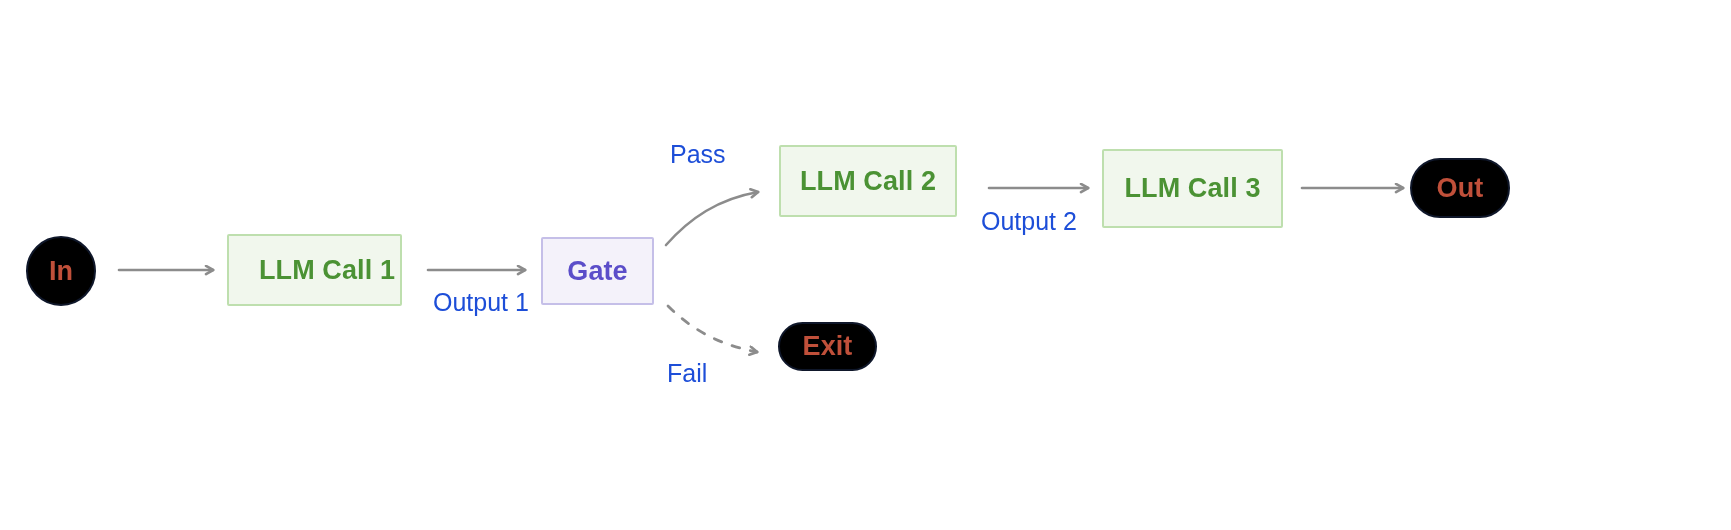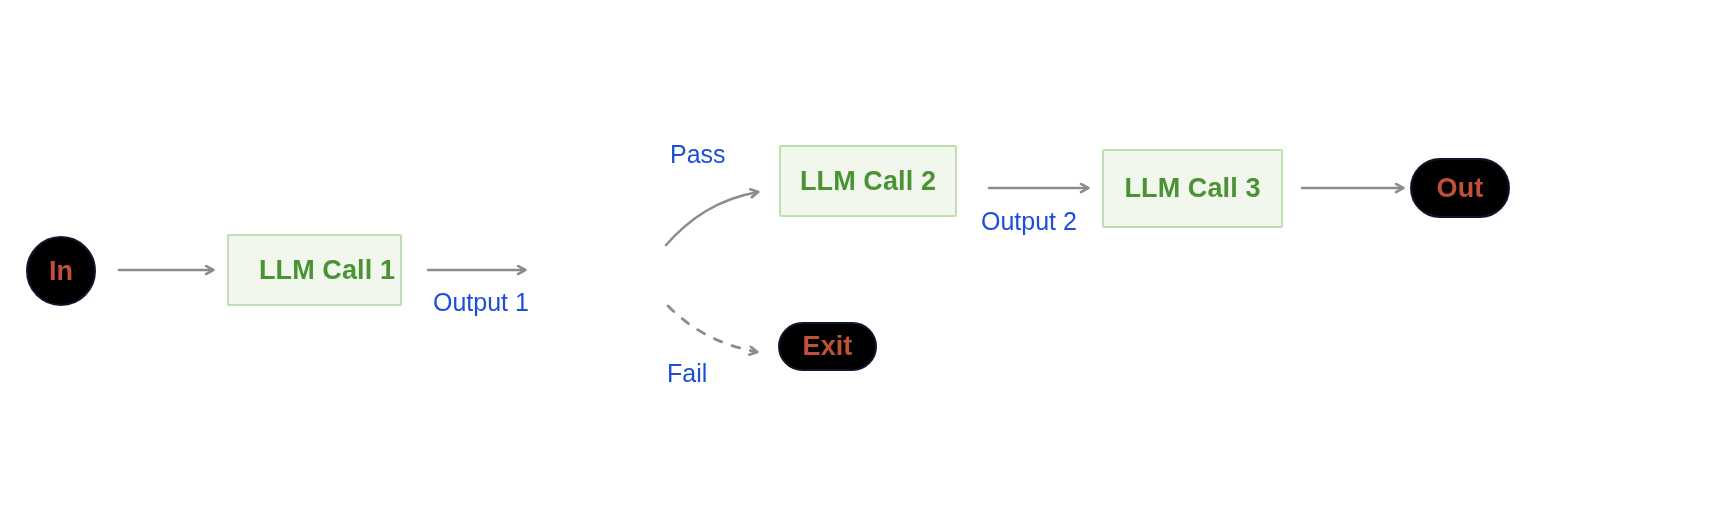--- a/index.html
+++ b/index.html
@@ -94,20 +94,21 @@
 
     <line x1="989" y1="188" x2="1088" y2="188" stroke="#8c8c8c" stroke-width="2.6" stroke-linecap="round" marker-end="url(#arrowhead)"></line>
 
     <line x1="1302" y1="188" x2="1403" y2="188" stroke="#8c8c8c" stroke-width="2.6" stroke-linecap="round" marker-end="url(#arrowhead)"></line>
   </svg>
 
   <div class="node node-terminal shape-circle" style="left:26px; top:236px; width:70px; height:70px;">In</div>
 
   <div class="node node-llm" style="left:227px; top:234px; width:175px; height:72px;padding-left:25px;">LLM Call 1</div>
 
+  <div class="node node-gate" style="left:541px; top:237px; width:113px; height:68px;">Gate</div>
 
   <div class="node node-llm" style="left:779px; top:145px; width:178px; height:72px;">LLM Call 2</div>
 
   <div class="node node-llm" style="left:1102px; top:149px; width:181px; height:79px;">LLM Call 3</div>
 
   <div class="node node-terminal shape-pill" style="left:778px; top:322px; width:99px; height:49px;">Exit</div>
 
   <div class="node node-terminal shape-pill" style="left:1410px; top:158px; width:100px; height:60px;">Out</div>
 
   <div class="edge-label" style="left:421px; top:288px;margin-left:12px;">Output 1</div>

